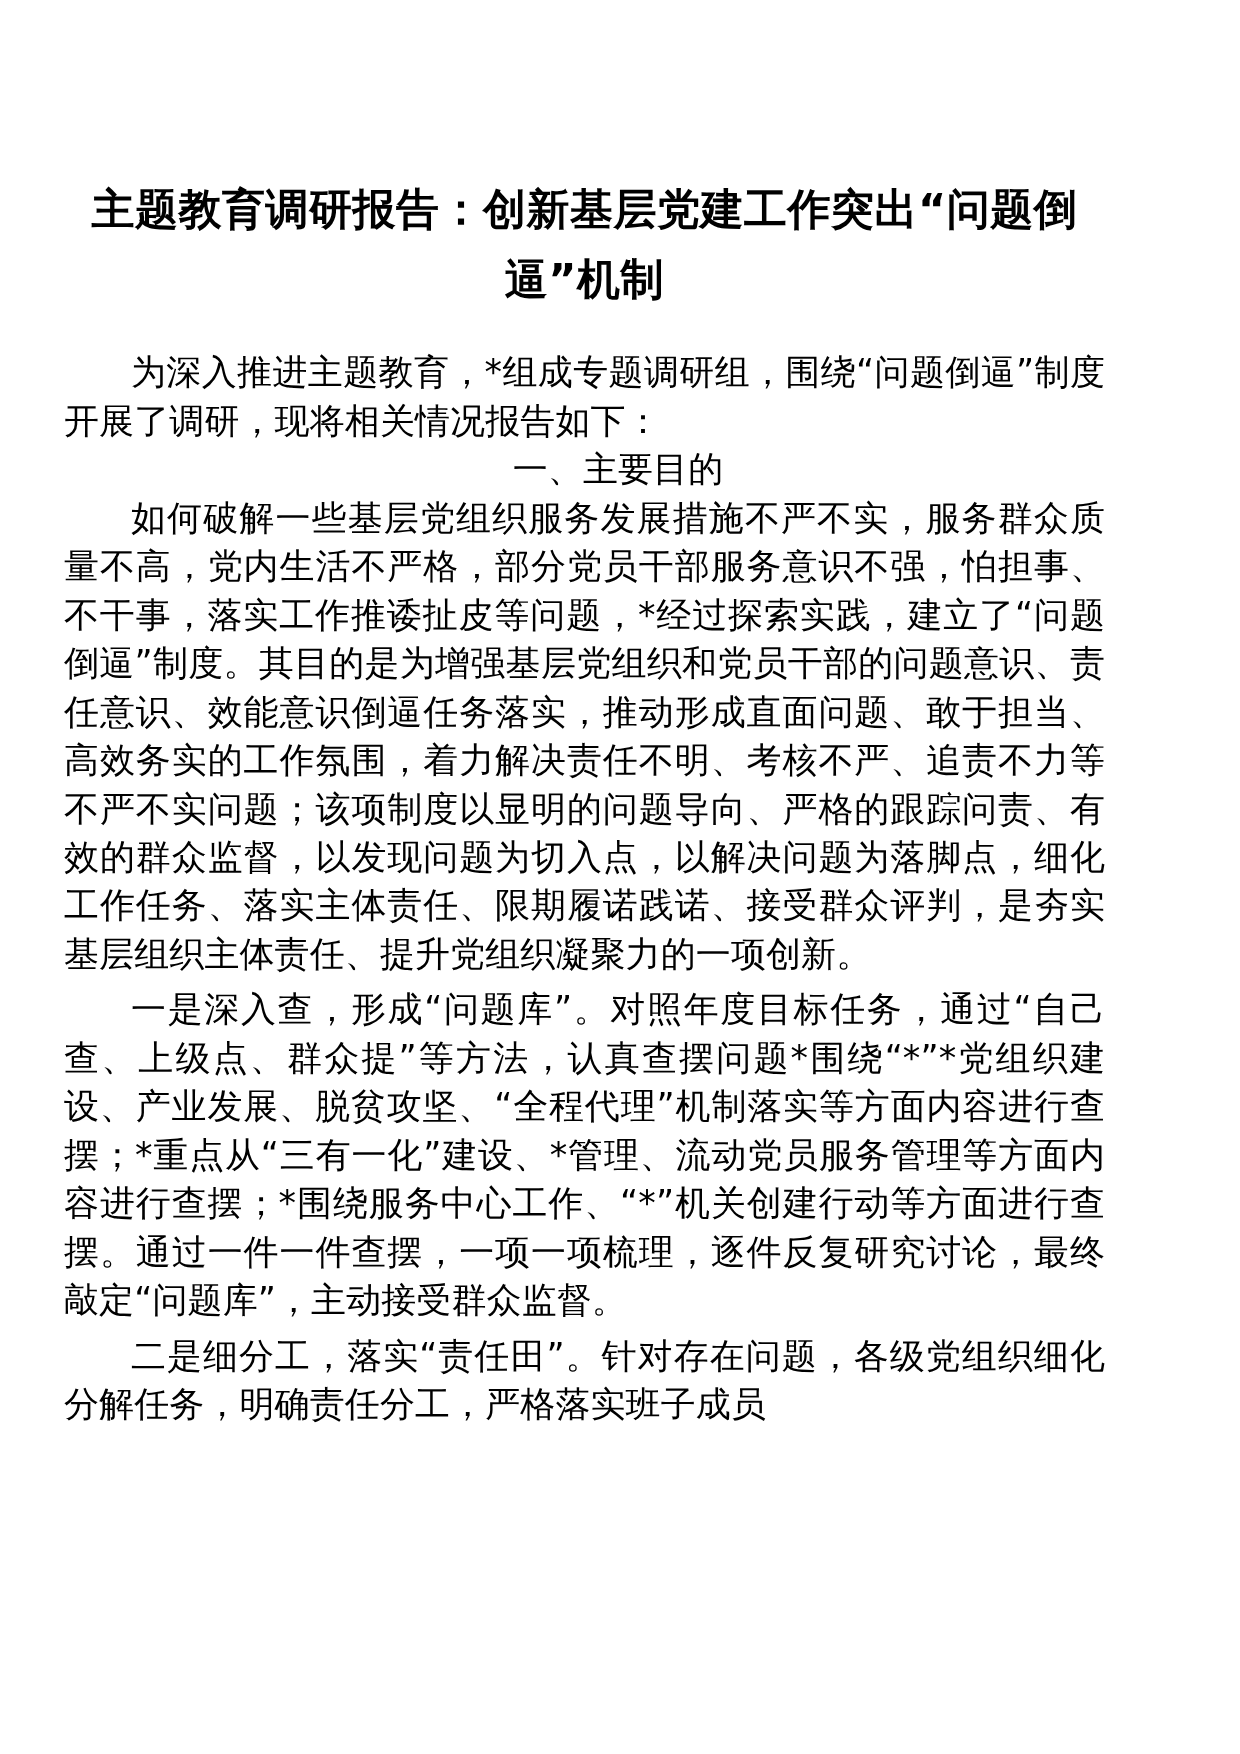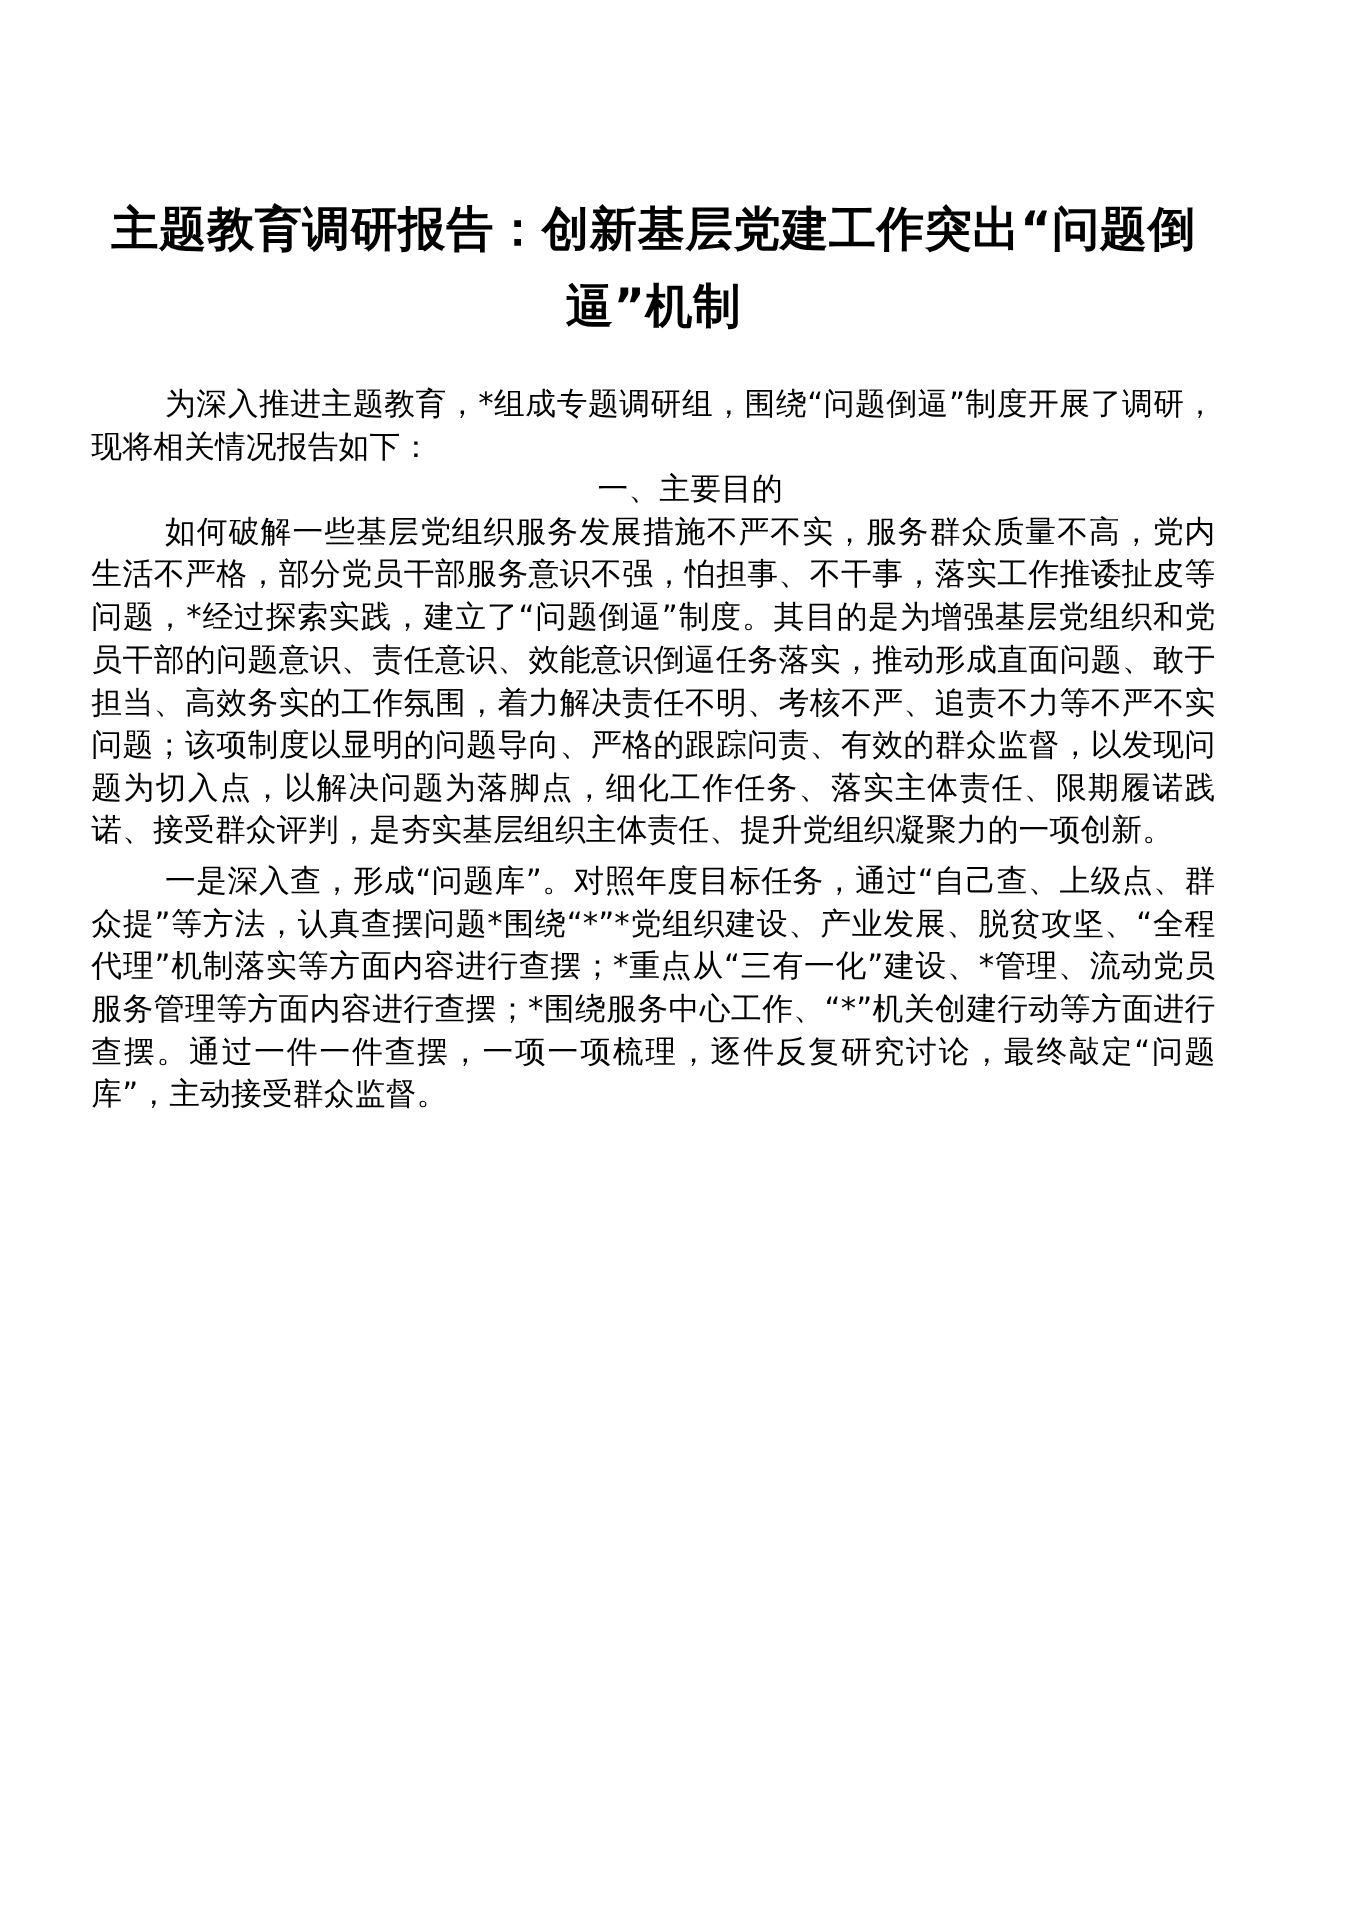--- a/index.html
+++ b/index.html
@@ -11,35 +11,35 @@
     width: 1240px;
     height: 1754px;
     font-family: "DejaVu Sans", "Liberation Sans", sans-serif;
     color: #000000;
     overflow: hidden;
   }
   .page {
     box-sizing: border-box;
     width: 1240px;
     height: 1754px;
-    padding: 175px 135px 40px 83px;
+    padding: 175px 135px 40px 64px;
     background: #ffffff;
     position: relative;
   }
   .doc-title {
     text-align: center;
     font-size: 43px;
     font-weight: 700;
     line-height: 1.62;
     letter-spacing: 0.5px;
     margin: 0 0 34px 0;
     padding: 0 18px;
   }
   .body-block {
-    font-size: 28px;
+    font-size: 35px;
     line-height: 1.385;
     text-align: justify;
     text-justify: inter-ideograph;
     letter-spacing: 0.1px;
     margin-top: 20px;
   }
   .para {
     margin: 0;
     text-indent: 67px;
     text-align: justify;
@@ -67,16 +67,17 @@
 
     <p class="para">如何破解一些基层党组织服务发展措施不严不实，服务群众质量不高，党内生活不严格，部分党员干部服务意识不强，怕担事、不干事，落实工作推诿扯皮等问题，*经过探索实践，建立了“问题倒逼”制度。其目的是为增强基层党组织和党员干部的问题意识、责任意识、效能意识倒逼任务落实，推动形成直面问题、敢于担当、高效务实的工作氛围，着力解决责任不明、考核不严、追责不力等不严不实问题；该项制度以显明的问题导向、严格的跟踪问责、有效的群众监督，以发现问题为切入点，以解决问题为落脚点，细化工作任务、落实主体责任、限期履诺践诺、接受群众评判，是夯实基层组织主体责任、提升党组织凝聚力的一项创新。</p>
 
     <div class="spacer-sm"></div>
 
 
     <p class="para">一是深入查，形成“问题库”。对照年度目标任务，通过“自己查、上级点、群众提”等方法，认真查摆问题*围绕“*”*党组织建设、产业发展、脱贫攻坚、“全程代理”机制落实等方面内容进行查摆；*重点从“三有一化”建设、*管理、流动党员服务管理等方面内容进行查摆；*围绕服务中心工作、“*”机关创建行动等方面进行查摆。通过一件一件查摆，一项一项梳理，逐件反复研究讨论，最终敲定“问题库”，主动接受群众监督。</p>
 
     <div class="spacer-sm"></div>
 
+    <p class="para">二是细分工，落实“责任田”。针对存在问题，各级党组织细化分解任务，明确责任分工，严格落实班子成员</p>
 
   </div>
 
 </div>
 
 </body></html>

